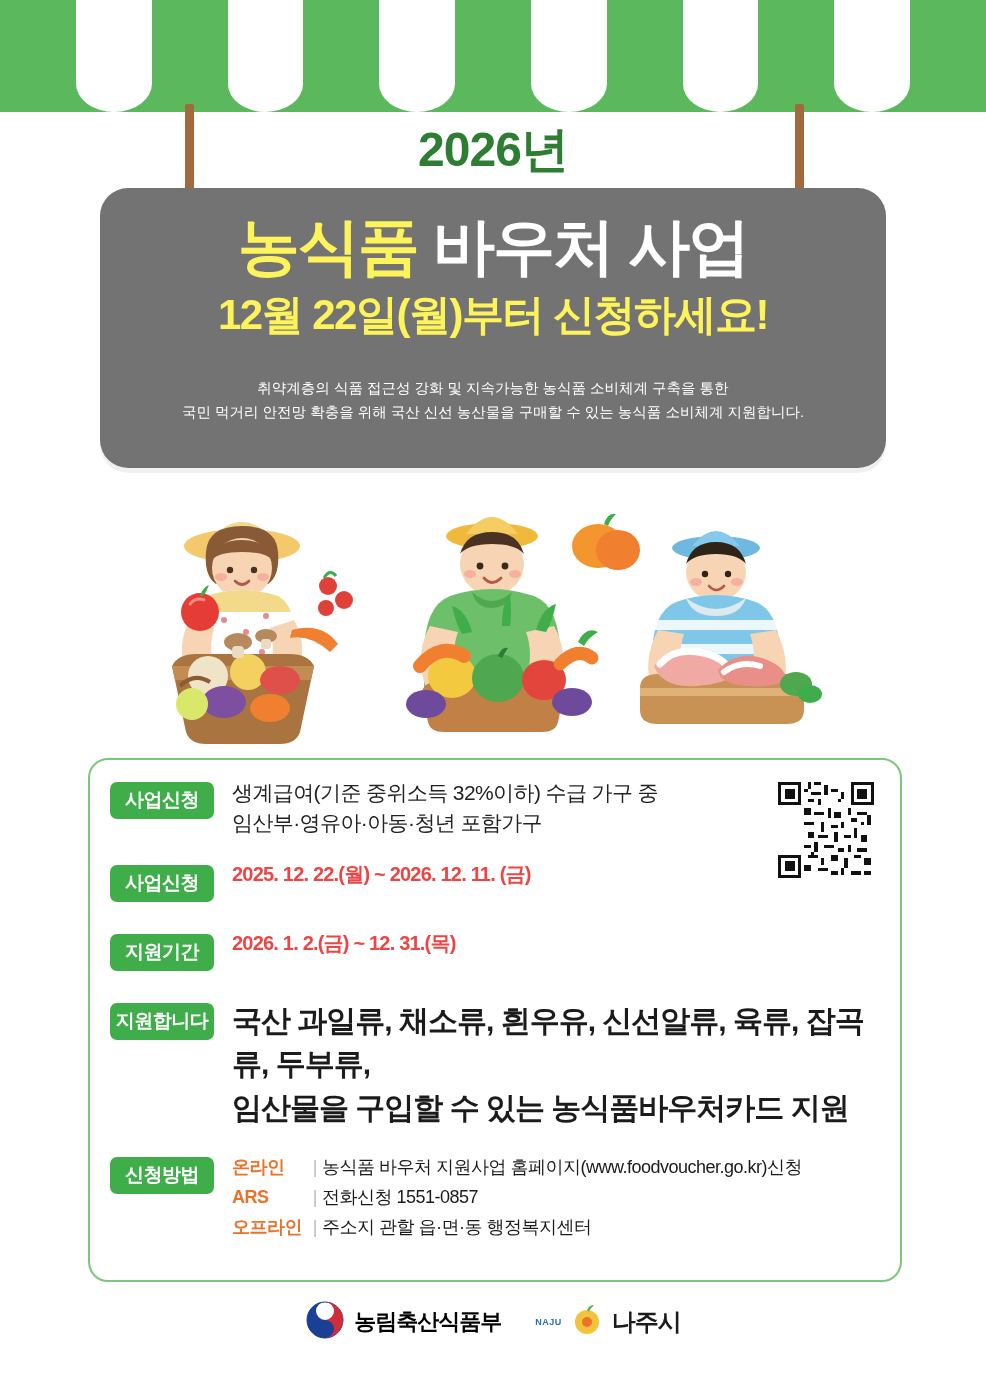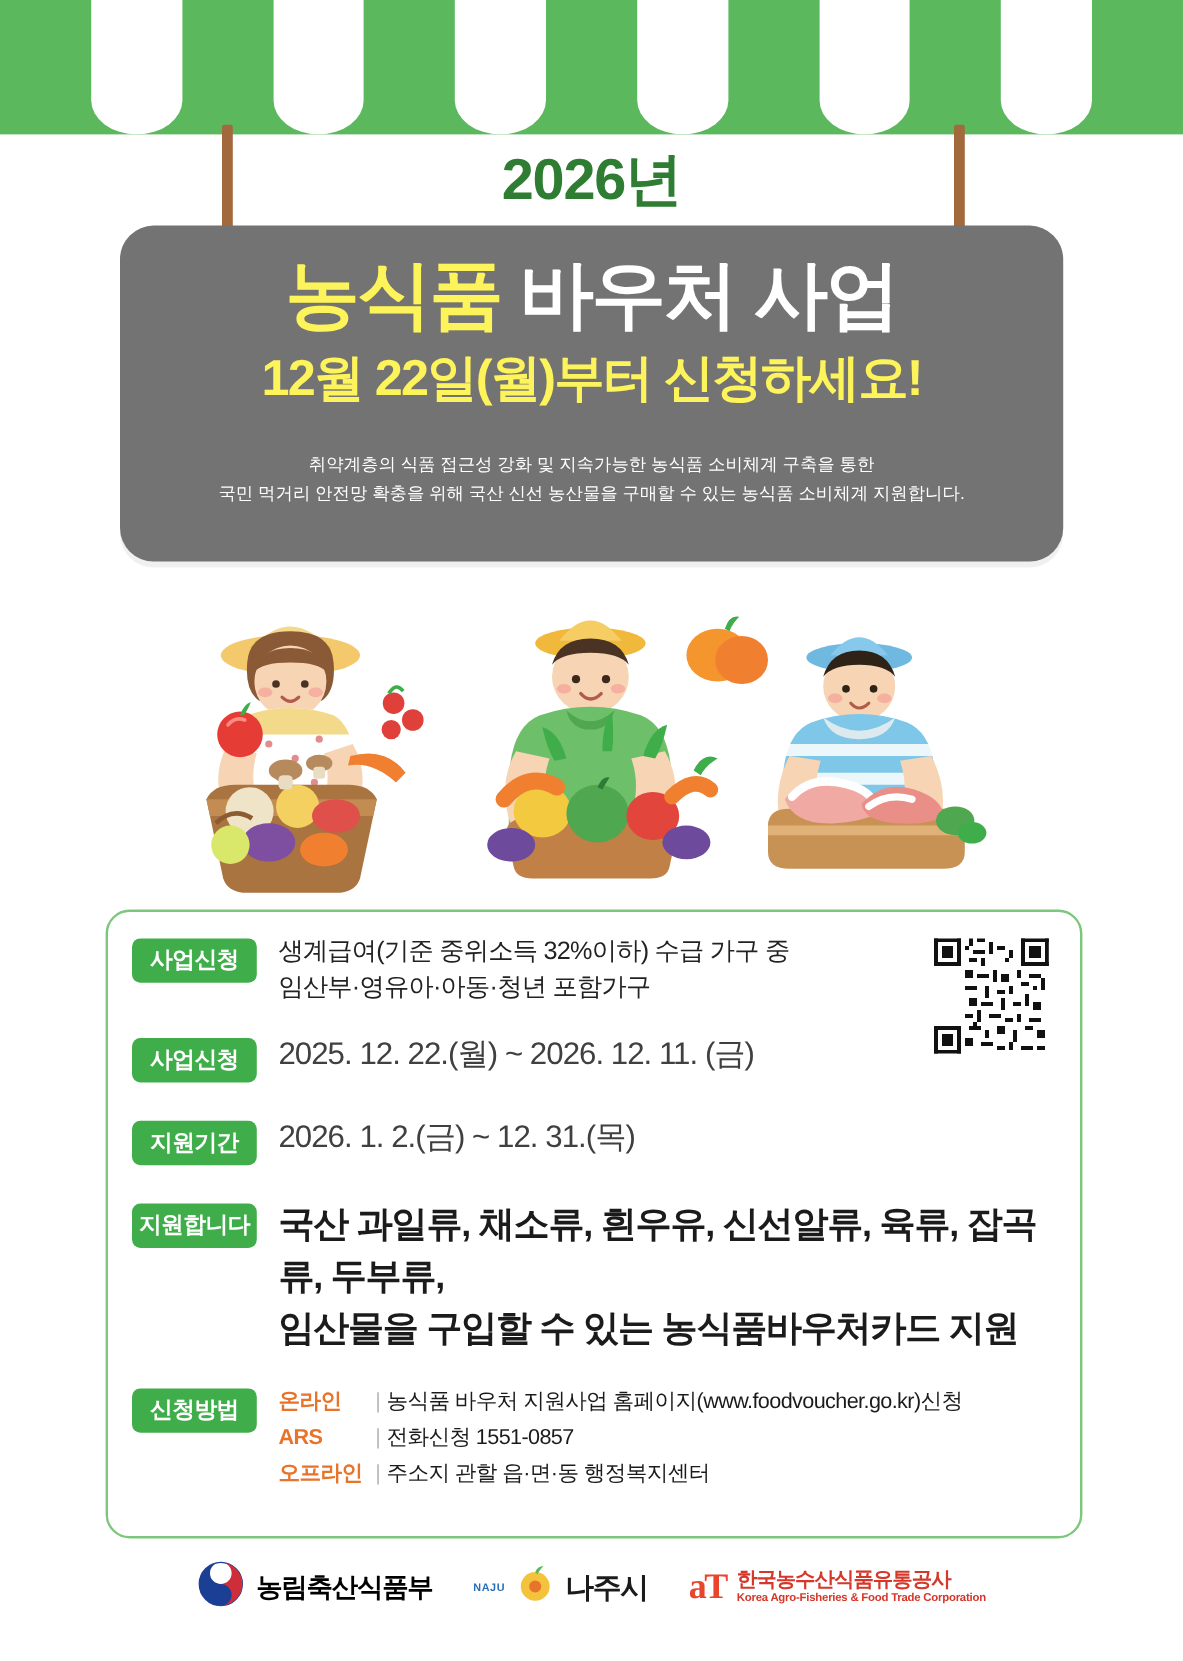--- a/index.html
+++ b/index.html
@@ -156,23 +156,23 @@
     letter-spacing: -0.6px;
   }
   .notes {
     margin-top: 7px;
     font-size: 12.5px;
     color: #333;
     line-height: 1.52;
     letter-spacing: -0.3px;
   }
   .big {
-    font-size: 26px;
-    font-weight: normal;
-    color: #404040;
+    font-size: 20px;
+    font-weight: bold;
+    color: #ef4444;
     letter-spacing: -0.8px;
     line-height: 1.35;
   }
   .content-line {
     font-size: 30px;
     font-weight: bold;
     color: #1b1b1b;
     letter-spacing: -1px;
     line-height: 1.45;
   }
@@ -560,21 +560,14 @@
     <span>
       <svg width="32" height="32" viewBox="0 0 32 32">
         <circle cx="16" cy="18" r="12" fill="#f3c33c"></circle>
         <path d="M16 6 q2 -5 7 -5 q-4 4 -5 7z" fill="#5cb85c"></path>
         <circle cx="16" cy="18" r="5" fill="#e8732a"></circle>
       </svg>
     </span>
     <span class="naju-text">나주시</span>
   </div>
 
-  <div class="logo">
-    <span class="at-mark">aT</span>
-    <span class="at-block">
-      <div class="at-kr">한국농수산식품유통공사</div>
-      <div class="at-en">Korea Agro-Fisheries &amp; Food Trade Corporation</div>
-    </span>
-  </div>
 
 </div>
 
 </body></html>

